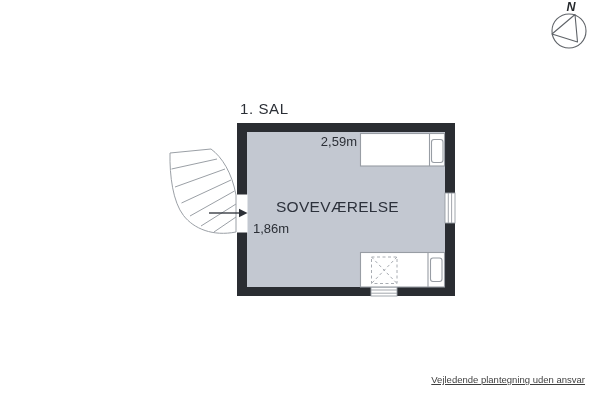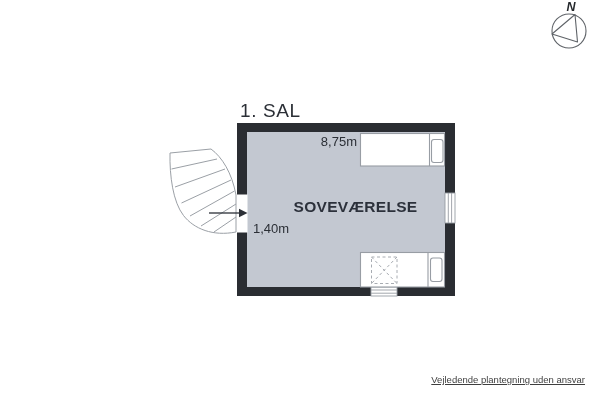--- a/index.html
+++ b/index.html
@@ -8,27 +8,27 @@
     background:#ffffff;
     font-family:"Liberation Sans", sans-serif;
     position:relative;
     overflow:hidden;
   }
   .canvas{position:absolute;inset:0;width:600px;height:400px;}
   .plan-svg{position:absolute;left:0;top:0;}
   .label{position:absolute;white-space:nowrap;}
   .floor-title{
     left:240px;top:100px;
-    font-size:19px;letter-spacing:0.6px;
+    font-size:15px;letter-spacing:0.6px;
     color:var(--text);
   }
   .room-name{
-    left:263px;top:198px;width:185px;
+    left:245px;top:198px;width:185px;
     text-align:center;
-    font-size:15.5px;font-weight:700;letter-spacing:0.3px;
+    font-size:15.5px;font-weight:400;letter-spacing:0.3px;
     color:var(--room-text);
   }
   .dim-width{
     left:312px;top:134px;width:45px;
     text-align:right;
     font-size:13px;color:var(--text);
   }
   .dim-depth{
     left:253px;top:221px;
     font-size:13px;color:var(--text);
@@ -111,20 +111,20 @@
     <g fill="none" style="stroke:var(--compass)" stroke-width="1.1">
       <circle cx="569" cy="31" r="17"></circle>
       <polygon points="575,14.5 552,34 577.5,42" stroke-linejoin="round"></polygon>
     </g>
   </svg>
 
   <div class="label north-label">N</div>
 
   <div class="label floor-title">1. SAL</div>
 
-  <div class="label dim-width">8,75m</div>
+  <div class="label dim-width">2,59m</div>
 
   <div class="label room-name">SOVEVÆRELSE</div>
 
-  <div class="label dim-depth">1,40m</div>
+  <div class="label dim-depth">1,86m</div>
 
   <div class="label disclaimer">Vejledende plantegning uden ansvar</div>
 </div>
 
 </body></html>

